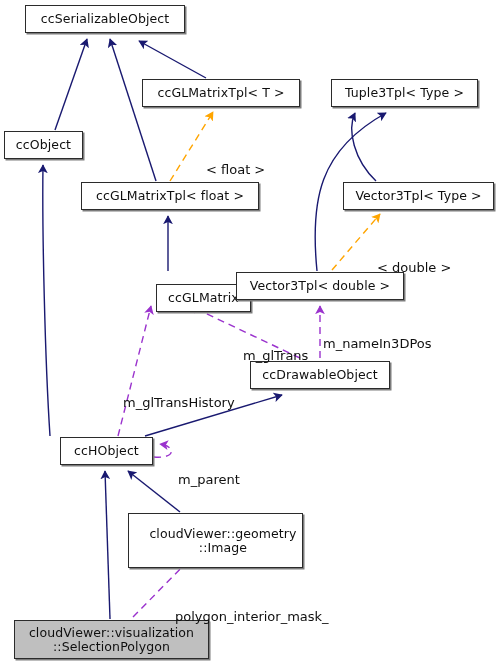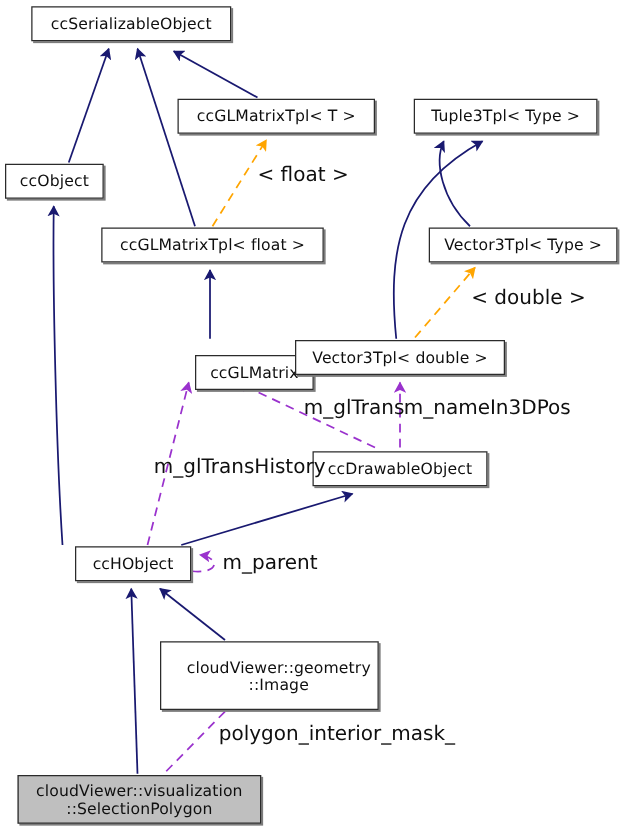--- a/index.html
+++ b/index.html
@@ -38,24 +38,25 @@
     line-height: 14px;
     letter-spacing: 0.1px;
     white-space: pre-line;
     box-shadow: 1.5px 1.5px 0 0 #7c7c7c;
   }
   .node.highlight {
     background: #bfbfbf;
   }
   .edge-label {
     position: absolute;
-    font-size: 16px;
+    font-size: 13px;
     line-height: 14px;
     color: #0f0f0f;
     white-space: nowrap;
+    margin-top: 30px;
   }
 </style>
 </head>
 <body>
 
 <div id="diagram">
 
   <svg id="edge-layer" viewBox="0 0 501 664" width="501" height="664" xmlns="http://www.w3.org/2000/svg">
     <defs>
       <marker id="arrow-navy" viewBox="0 0 12 12" refX="10" refY="6" markerWidth="7" markerHeight="7" orient="auto-start-reverse">
@@ -124,21 +125,21 @@
 
   <div class="node highlight" style="left:14px; top:620px; width:195px; height:39px;">cloudViewer::visualization
 ::SelectionPolygon</div>
 
   <div class="edge-label" style="left:206px; top:133px;">&lt; float &gt;</div>
 
   <div class="edge-label" style="left:377px; top:231px;">&lt; double &gt;</div>
 
   <div class="edge-label" style="left:243px; top:319px;">m_glTrans</div>
 
-  <div class="edge-label" style="left:323px; top:319px;">m_nameIn3DPos</div>
+  <div class="edge-label" style="left:323px; top:307px;">m_nameIn3DPos</div>
 
   <div class="edge-label" style="left:123px; top:366px;">m_glTransHistory</div>
 
   <div class="edge-label" style="left:178px; top:443px;">m_parent</div>
 
   <div class="edge-label" style="left:175px; top:580px;">polygon_interior_mask_</div>
 
 </div>
 
 </body></html>

